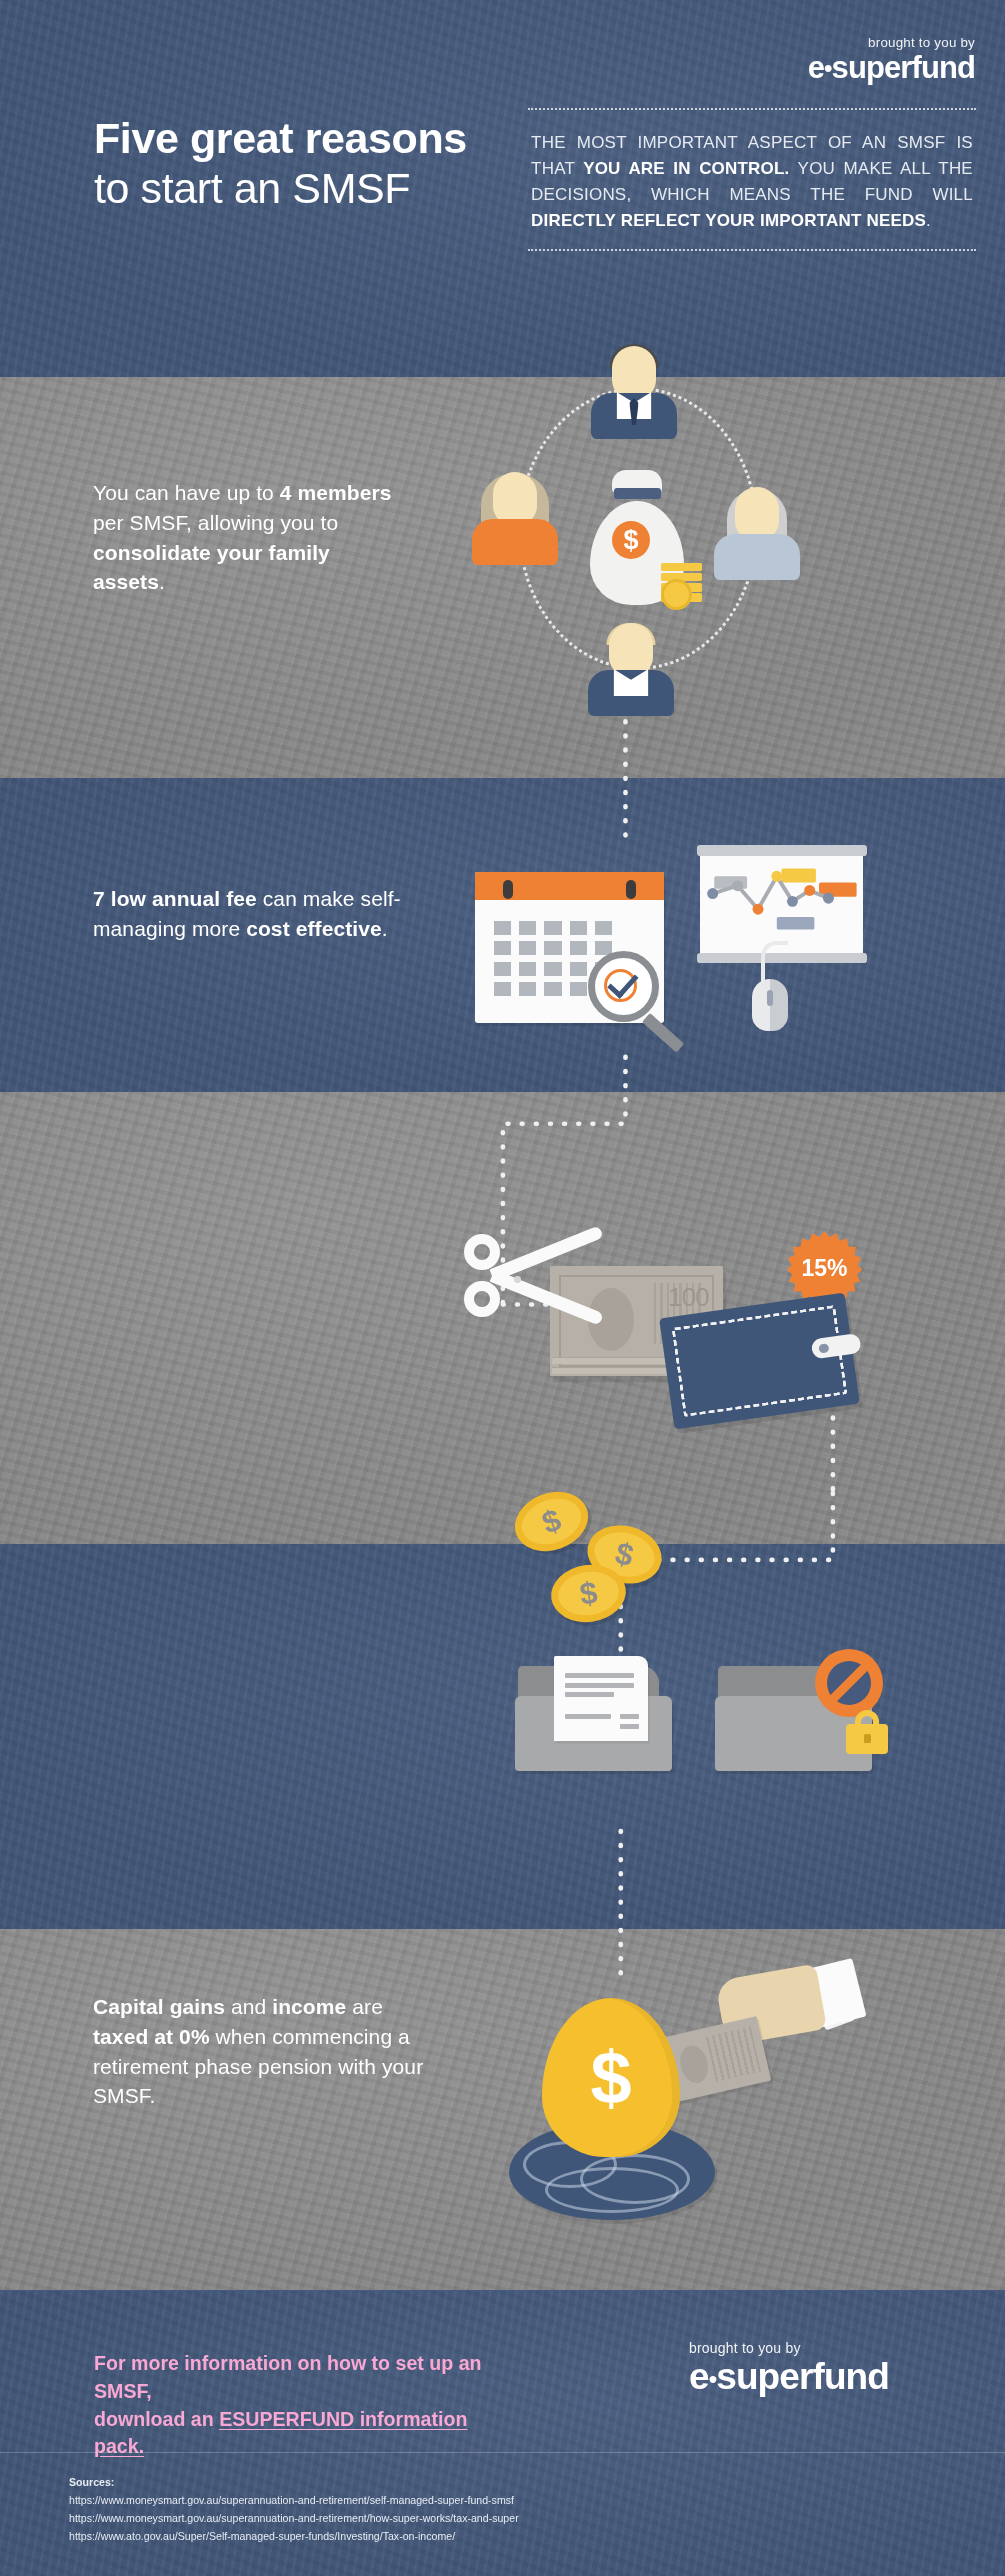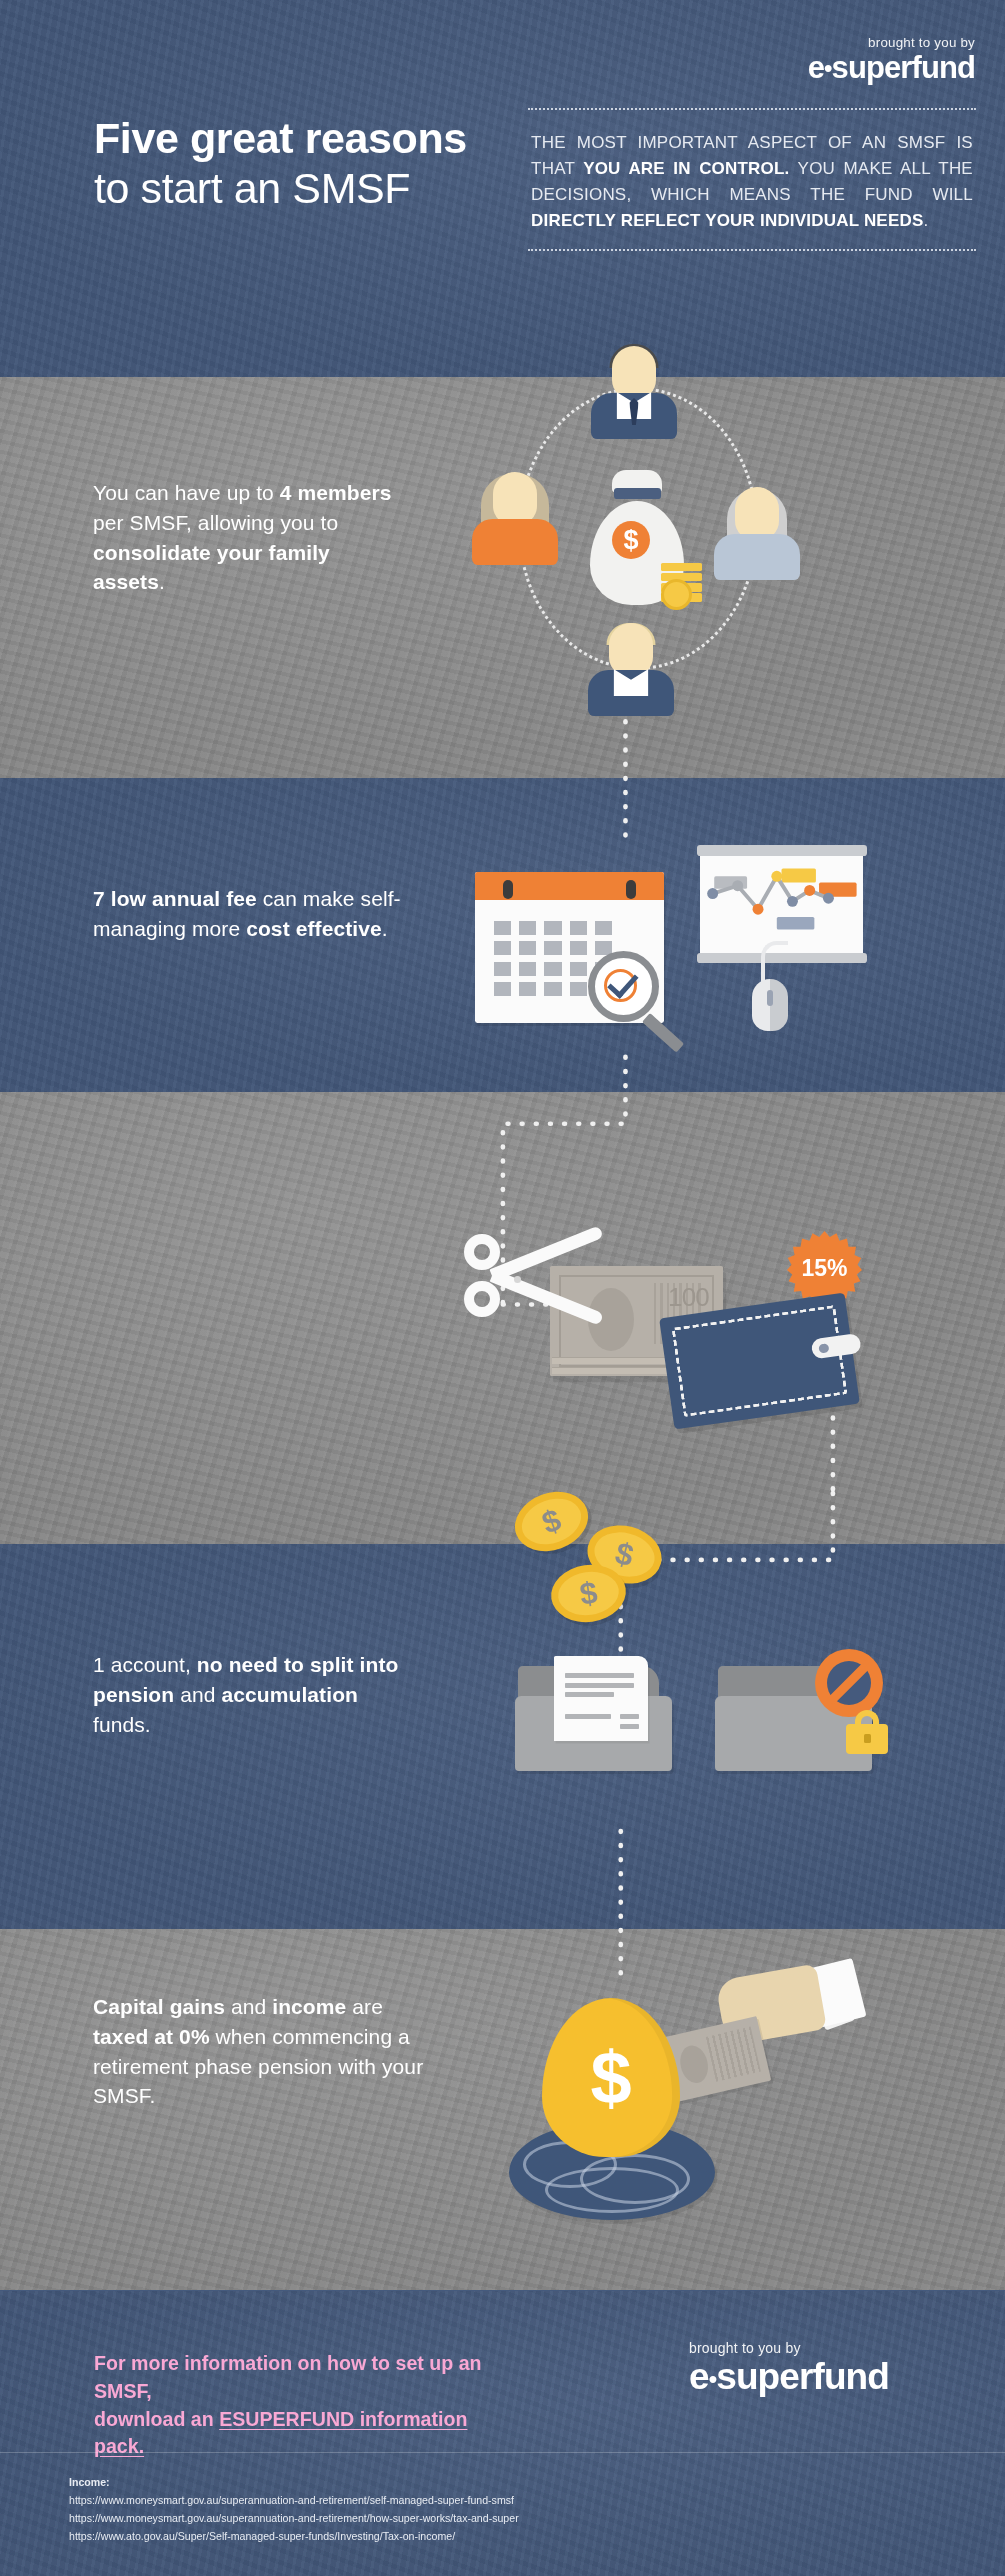--- a/index.html
+++ b/index.html
@@ -509,21 +509,21 @@
     <div class="logo">
       <span>e</span><span class="dot">•</span><span>superfund</span>
     </div>
   </div>
 
   <h1 id="page-title">
     <b>Five great reasons</b><span> to start an SMSF</span>
   </h1>
 
   <div id="quote-box">
-    <p id="quote-text"><span>THE MOST IMPORTANT ASPECT OF AN SMSF IS THAT </span><b>YOU ARE IN CONTROL.</b><span> YOU MAKE ALL THE DECISIONS, WHICH MEANS THE FUND WILL </span><b>DIRECTLY REFLECT YOUR INDIVIDUAL NEEDS</b><span>.</span></p>
+    <p id="quote-text"><span>THE MOST IMPORTANT ASPECT OF AN SMSF IS THAT </span><b>YOU ARE IN CONTROL.</b><span> YOU MAKE ALL THE DECISIONS, WHICH MEANS THE FUND WILL </span><b>DIRECTLY REFLECT YOUR IMPORTANT NEEDS</b><span>.</span></p>
   </div>
 
   <div class="band gray" id="band1"></div>
   <div class="band blue" id="band2"></div>
   <div class="band gray" id="band3"></div>
   <div class="band blue" id="band4"></div>
   <div class="band gray" id="band5"></div>
   <div class="band blue" id="footer-band"></div>
 
   <svg id="connectors" viewBox="0 0 1279 3278" preserveAspectRatio="none">
@@ -663,21 +663,20 @@
     </div>
     <div id="badge15">15%</div>
     <div id="wallet">
       <div class="stitch"></div>
       <div class="clasp">
           <i></i>
         </div>
     </div>
   </div>
 
-  <p class="copy" id="copy4"><span>1 account, </span><b>no need to split into pension</b><span> and </span><b>accumulation</b><span> funds.</span></p>
 
   <div class="art" id="art4">
     <div class="coin" id="coin1">$</div>
     <div class="coin" id="coin2">$</div>
     <div class="coin" id="coin3">$</div>
 
     <div class="folder" id="folderA">
       <div class="back"></div>
       <div class="front"></div>
     </div>
@@ -733,20 +732,20 @@
   <div class="brand" id="brand-footer">
     <div class="by">brought to you by</div>
     <div class="logo">
       <span>e</span><span class="dot">•</span><span>superfund</span>
     </div>
   </div>
 
   <div id="sources-rule"></div>
 
   <div id="sources">
-    <div class="lbl">Income:</div>
+    <div class="lbl">Sources:</div>
     <div>https://www.moneysmart.gov.au/superannuation-and-retirement/self-managed-super-fund-smsf</div>
     <div>https://www.moneysmart.gov.au/superannuation-and-retirement/how-super-works/tax-and-super</div>
     <div>https://www.ato.gov.au/Super/Self-managed-super-funds/Investing/Tax-on-income/</div>
   </div>
 
 </div>
 
 
 </body></html>

